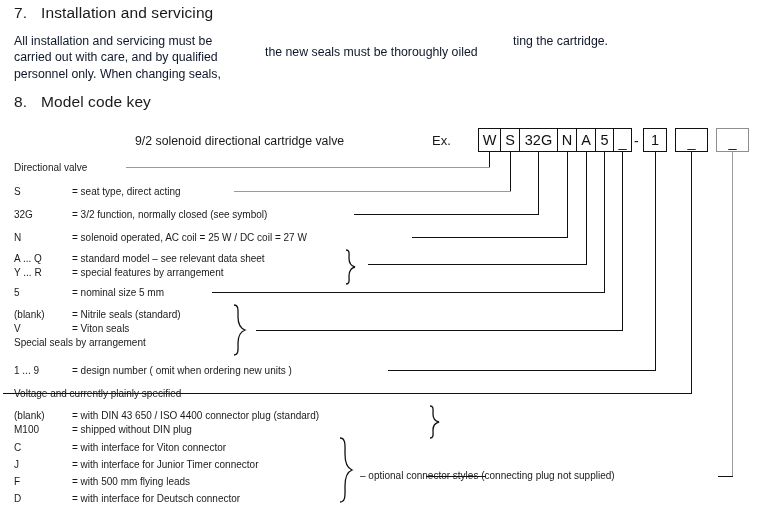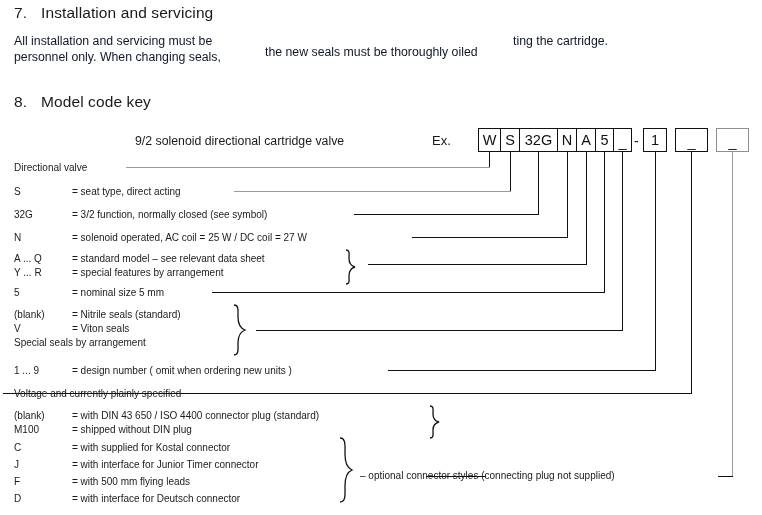--- a/index.html
+++ b/index.html
@@ -102,20 +102,21 @@
 </style>
 </head>
 <body>
 
 <div class="sect-head" style="left:14px; top:4px;">
   <span class="sect-num">7.</span><span>Installation and servicing</span>
 </div>
 
 <div class="para-col" style="left:14px; top:33px; width:250px;">
   <div>All installation and servicing  must be</div>
+  <div>carried out with care, and by qualified</div>
   <div>personnel only. When changing seals,</div>
 </div>
 <div class="para-col" style="left:265px; top:44px; width:245px;">
   <div>the new seals must be thoroughly oiled</div>
 </div>
 <div class="para-col" style="left:513px; top:33px; width:248px;">
   <div>ting the cartridge.</div>
 </div>
 
 <div class="sect-head" style="left:14px; top:93px;">
@@ -234,21 +235,21 @@
   <span class="kdesc">= with DIN 43 650 / ISO 4400 connector plug (standard)</span>
 </div>
 
 <div class="krow" style="left:0px; top:423px;">
   <span class="kcode" style="left:14px;">M100</span>
   <span class="kdesc">= shipped without DIN plug</span>
 </div>
 
 <div class="krow" style="left:0px; top:441px;">
   <span class="kcode" style="left:14px;">C</span>
-  <span class="kdesc">= with supplied for Kostal connector</span>
+  <span class="kdesc">= with interface for Viton connector</span>
 </div>
 
 <div class="krow" style="left:0px; top:458px;">
   <span class="kcode" style="left:14px;">J</span>
   <span class="kdesc">= with interface for Junior Timer connector</span>
 </div>
 
 <div class="krow" style="left:0px; top:475px;">
   <span class="kcode" style="left:14px;">F</span>
   <span class="kdesc">= with 500 mm flying leads</span>

